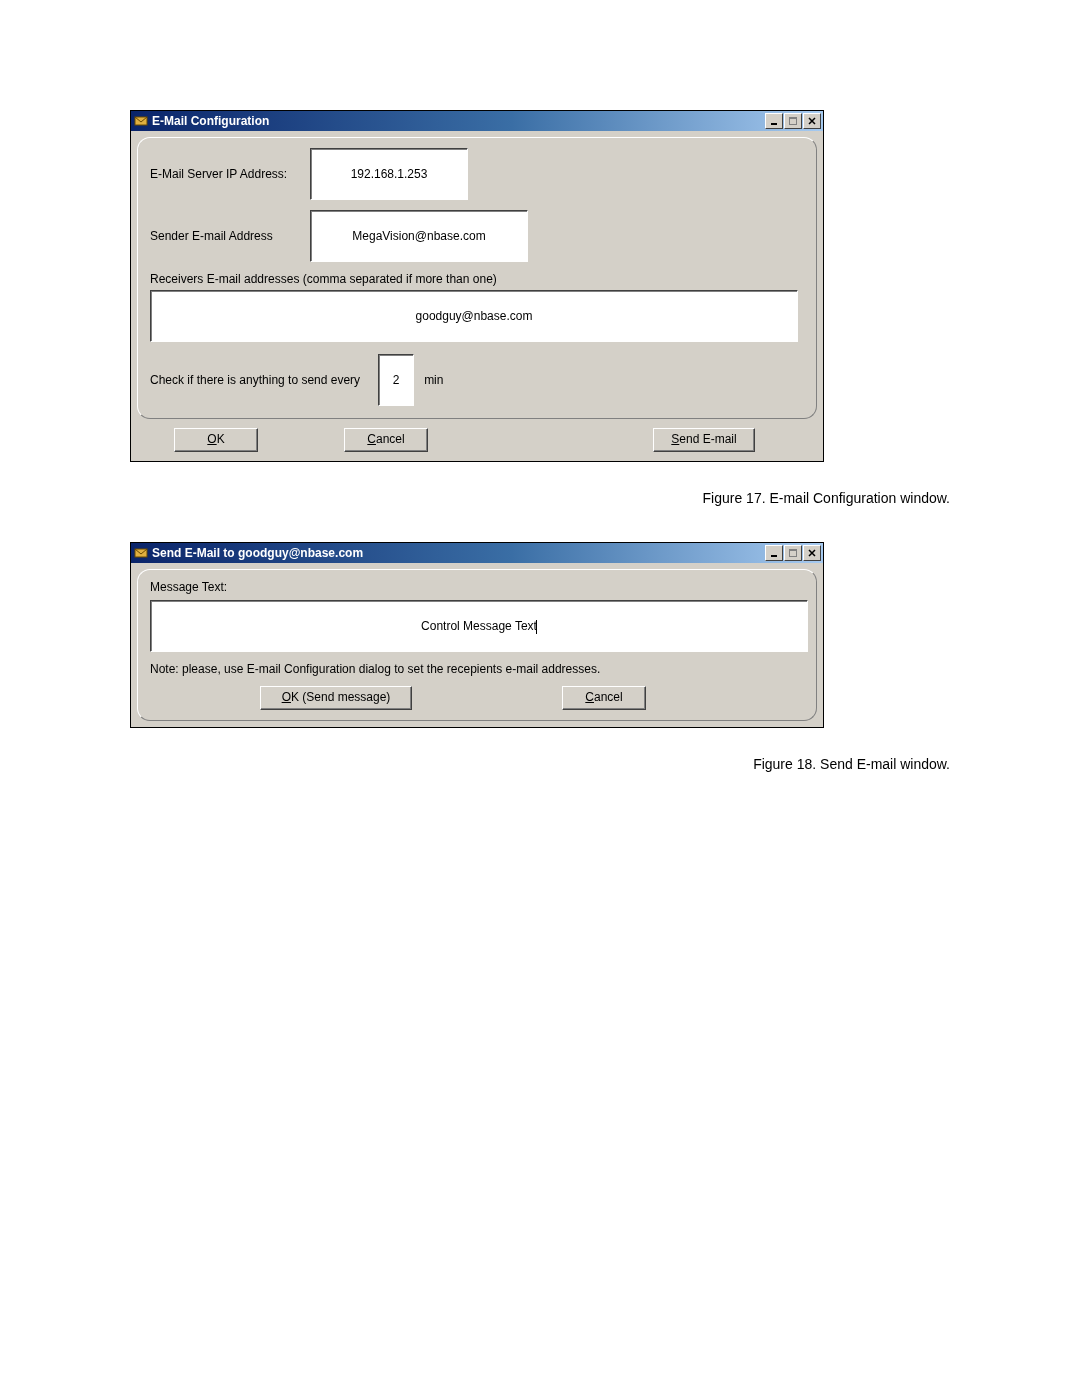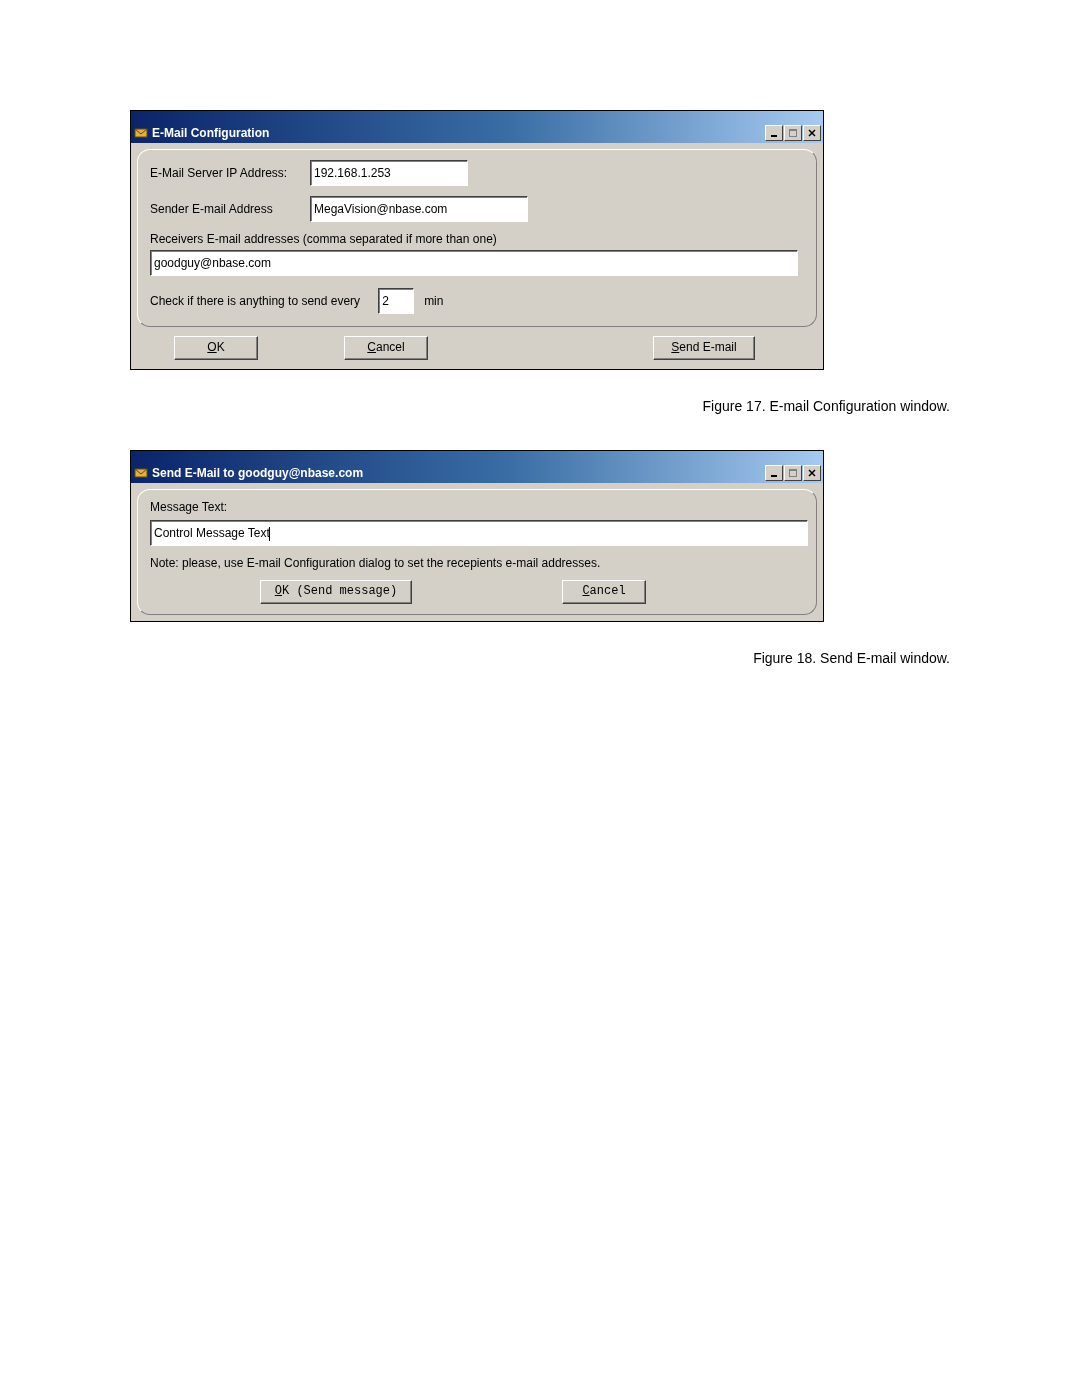--- a/index.html
+++ b/index.html
@@ -16,21 +16,21 @@
   .win {
     border: 1px solid #000;
     background: #d4d0c8;
     margin-bottom: 8px;
   }
   .titlebar {
     display: flex;
     align-items: center;
     height: 20px;
     background: linear-gradient(to right, #0a246a 0%, #3a6ea5 55%, #a6caf0 100%);
-    padding: 12px 2px 0 3px;
+    padding: 0 2px 0 3px;
     color: #fff;
     font-weight: bold;
     font-size: 12px;
   }
   .titlebar .app-icon {
     width: 14px;
     height: 14px;
     margin-right: 4px;
     display: inline-flex;
     align-items: center;
@@ -87,35 +87,35 @@
     width: 160px;
   }
   .sunken-input {
     background: #ffffff;
     border-top: 1px solid #404040;
     border-left: 1px solid #404040;
     border-right: 1px solid #fff;
     border-bottom: 1px solid #fff;
     box-shadow: inset 1px 1px 0 #808080;
     height: 18px;
-    padding: 3px 3px;
+    padding: 16px 3px;
     font-size: 12px;
     line-height: 18px;
     font-family: inherit;
+    text-align: center;
   }
   .btnrow {
     display: flex;
     justify-content: flex-start;
     gap: 4px;
     padding: 6px 10px 6px 40px;
   }
   .btnrow2 {
     display: flex;
     padding: 4px 0 2px 0;
-    font-family: Liberation Mono, monospace;
   }
   .win-btn {
     min-width: 82px;
     height: 22px;
     background: #d4d0c8;
     border-top: 1px solid #fff;
     border-left: 1px solid #fff;
     border-right: 1px solid #404040;
     border-bottom: 1px solid #404040;
     box-shadow: inset -1px -1px 0 #808080;

